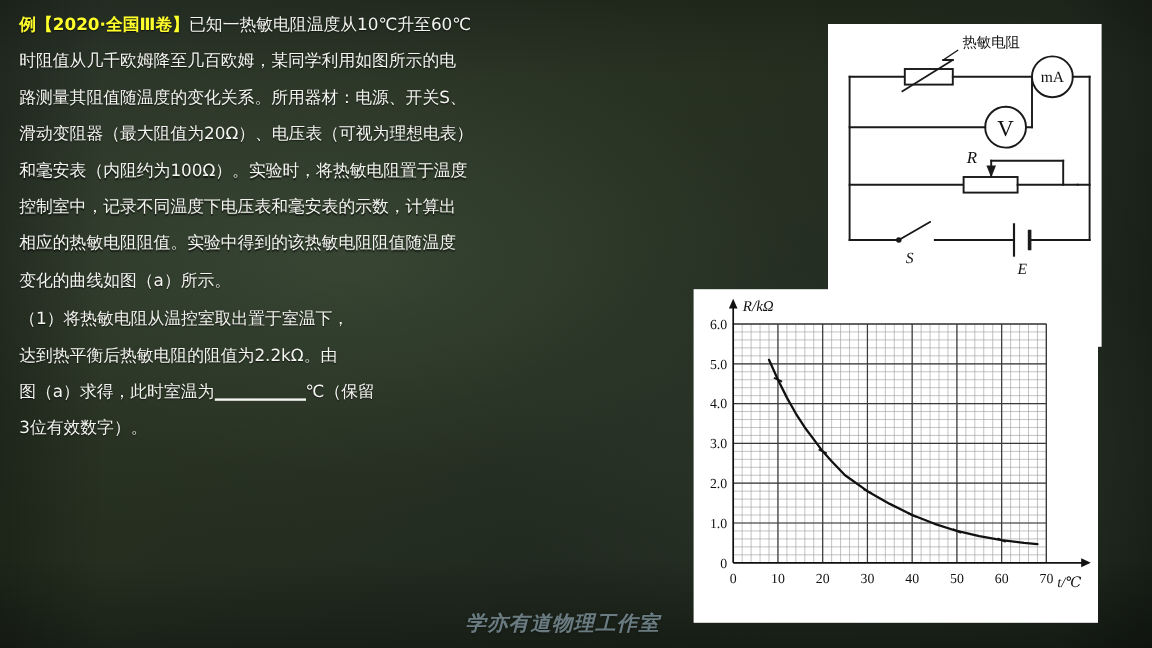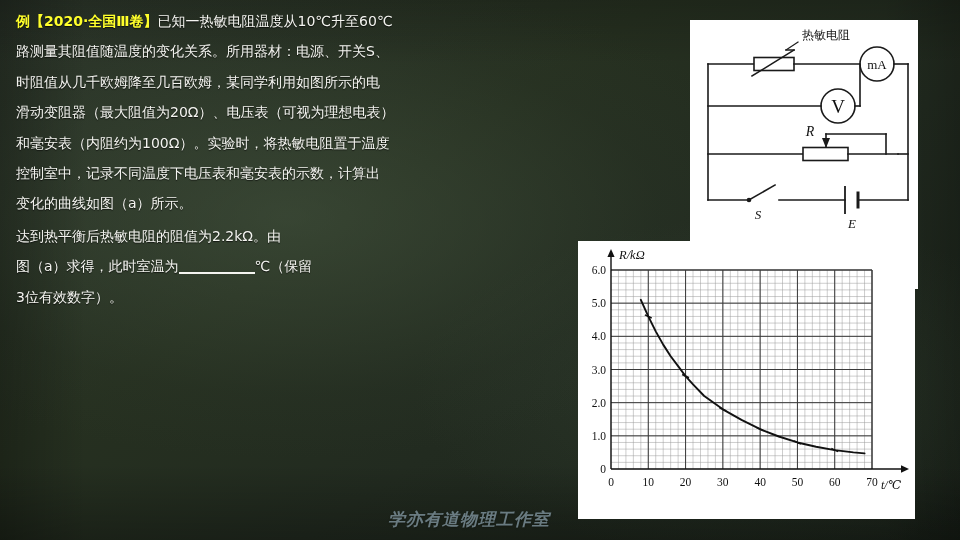--- a/index.html
+++ b/index.html
@@ -62,28 +62,30 @@
 
   svg{display:block;}
 </style>
 </head>
 <body>
 
 <div id="slide">
 
   <div id="textcol">
     <div class="line"><span class="hl">例【2020·全国Ⅲ卷】</span><span>已知一热敏电阻温度从10℃升至60℃</span></div>
+    <div class="line">时阻值从几千欧姆降至几百欧姆，某同学利用如图所示的电</div>
     <div class="line">路测量其阻值随温度的变化关系。所用器材：电源、开关S、</div>
-    <div class="line">时阻值从几千欧姆降至几百欧姆，某同学利用如图所示的电</div>
     <div class="line">滑动变阻器（最大阻值为20Ω）、电压表（可视为理想电表）</div>
     <div class="line">和毫安表（内阻约为100Ω）。实验时，将热敏电阻置于温度</div>
     <div class="line">控制室中，记录不同温度下电压表和毫安表的示数，计算出</div>
+    <div class="line">相应的热敏电阻阻值。实验中得到的该热敏电阻阻值随温度</div>
     <div class="line">变化的曲线如图（a）所示。</div>
 
     <div id="q1">
+      <div class="line">（1）将热敏电阻从温控室取出置于室温下，</div>
       <div class="line">达到热平衡后热敏电阻的阻值为2.2kΩ。由</div>
       <div class="line"><span>图（a）求得，此时室温为</span><span class="blank"></span><span>℃（保留</span></div>
       <div class="line">3位有效数字）。</div>
     </div>
   </div>
 
   <div class="panel" id="circuit-panel">
     <svg width="228" height="215" viewBox="0 0 228 215">
       <g fill="none" stroke="#1a1a1a" stroke-width="1.6" stroke-linecap="square">
 

